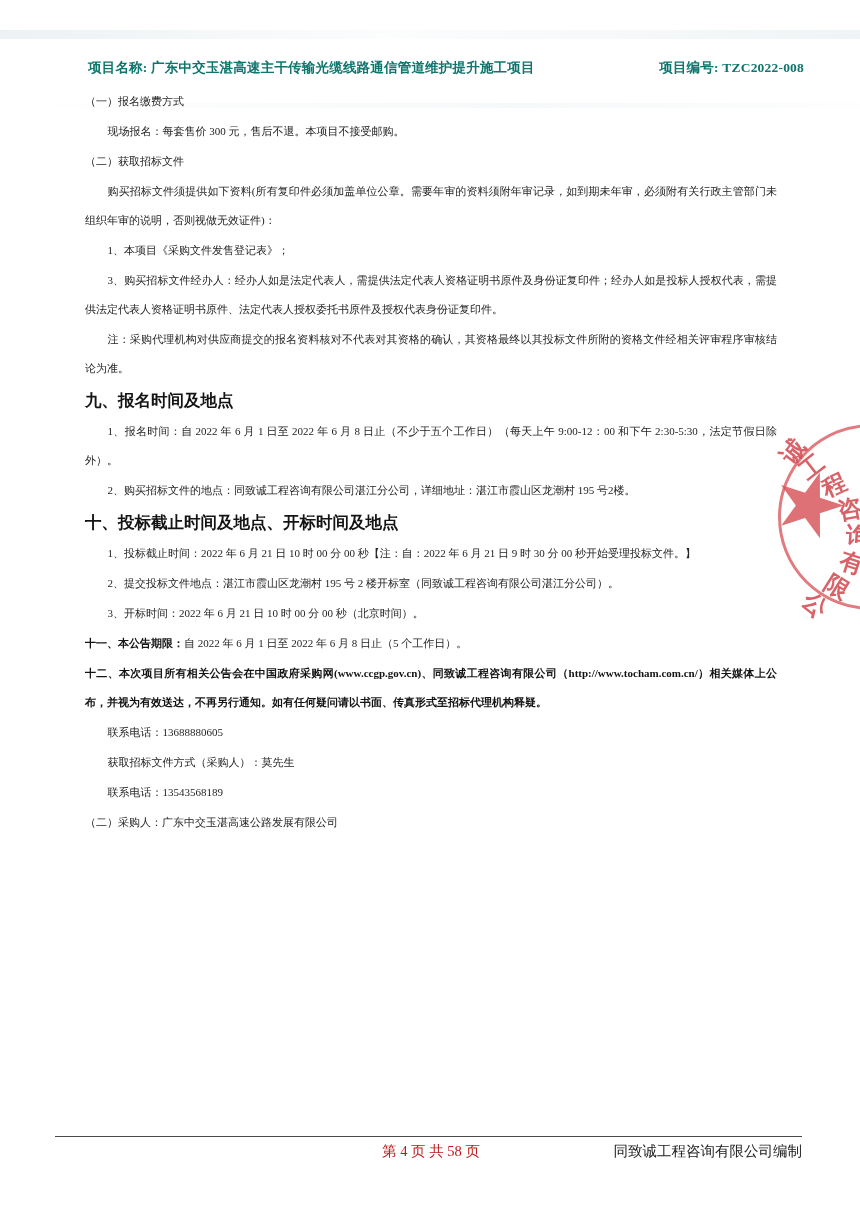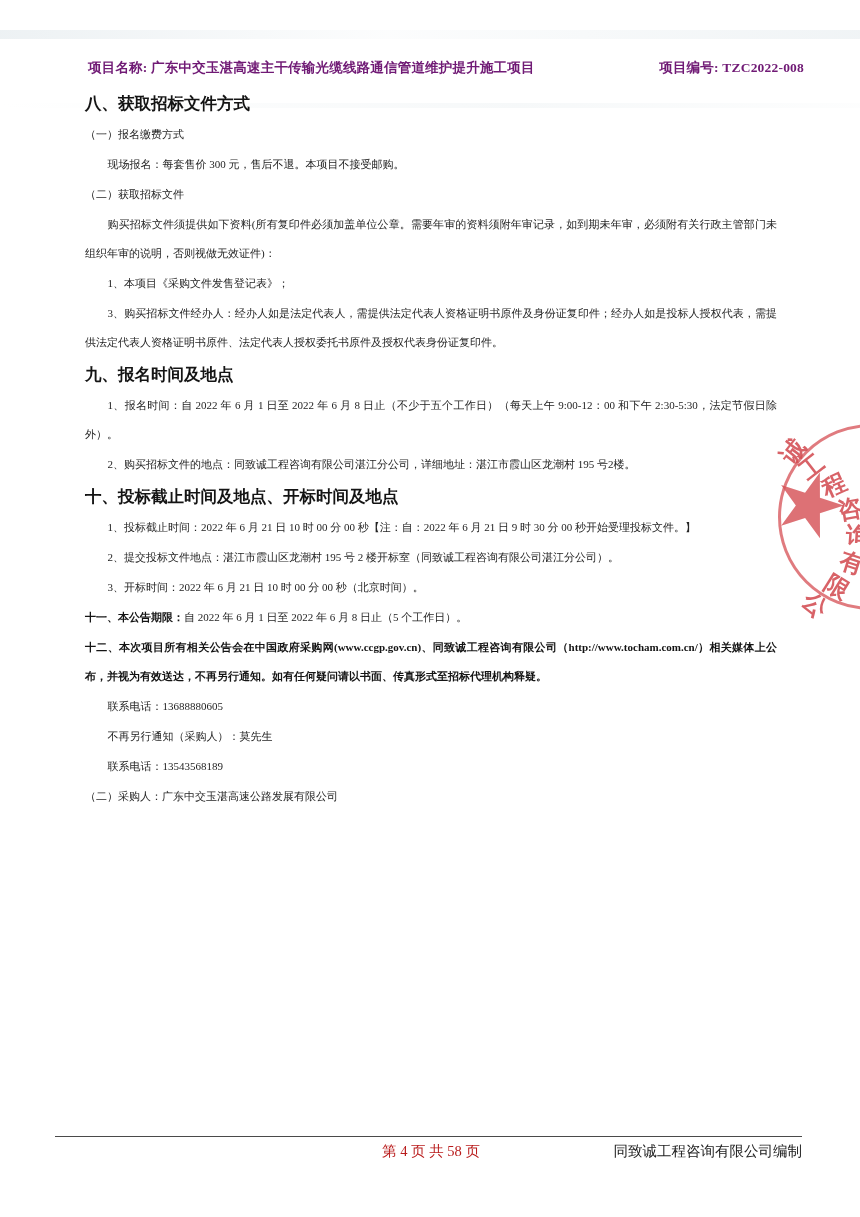--- a/index.html
+++ b/index.html
@@ -6,21 +6,21 @@
   .page{
     position:relative;width:860px;height:1217px;background:#ffffff;overflow:hidden;
     font-family:"Liberation Serif","DejaVu Serif",serif;color:#262626;
   }
   
   .scan-band{position:absolute;left:0;width:100%;pointer-events:none;}
   .band1{top:30px;height:9px;background:linear-gradient(90deg,rgba(222,230,234,.55),rgba(240,244,246,.2) 45%,rgba(222,230,234,.45));}
   .band2{top:103px;height:5px;background:linear-gradient(90deg,rgba(235,240,242,.0),rgba(235,240,242,.45) 60%,rgba(235,240,242,.1));}
   .doc-header{
     position:absolute;top:59px;left:88px;right:56px;display:flex;justify-content:space-between;
-    font-size:13.5px;font-weight:bold;color:#701a75;letter-spacing:.2px;
+    font-size:13.5px;font-weight:bold;color:#0f766e;letter-spacing:.2px;
   }
   .content{position:absolute;top:86px;left:85px;width:692px;}
   .para{margin:1px 0;line-height:29px;font-size:11px;text-align:justify;color:#242424;}
   .para.indent{text-indent:2.05em;}
   .para.bold{font-weight:bold;color:#141414;}
   .para.heading{font-weight:bold;font-size:16.5px;color:#111;margin-top:3px;margin-bottom:2px;}
   .run-bold{font-weight:bold;color:#141414;}
   
   .footer-rule{position:absolute;top:1136px;left:55px;width:747px;border-top:1.6px solid #4a4a4a;}
   .footer-page{position:absolute;top:1142px;left:85px;width:692px;text-align:center;font-size:14.5px;color:#b91c1c;}
@@ -46,38 +46,38 @@
       <span>项目名称:</span>
       <span>广东中交玉湛高速主干传输光缆线路通信管道维护提升施工项目</span>
     </div>
     <div>
       <span>项目编号:</span>
       <span>TZC2022-008</span>
     </div>
   </div>
 
   <div class="content" id="content">
-      <p class="para heading"><span class="run-bold">八、获取招标文件方式</span></p>
       <p class="para body"><span>（一）报名缴费方式</span></p>
       <p class="para body indent"><span>现场报名：每套售价 300 元，售后不退。本项目不接受邮购。</span></p>
       <p class="para body"><span>（二）获取招标文件</span></p>
       <p class="para body indent"><span>购买招标文件须提供如下资料(所有复印件必须加盖单位公章。需要年审的资料须附年审记录，如到期未年审，必须附有关行政主管部门未组织年审的说明，否则视做无效证件)：</span></p>
       <p class="para body indent"><span>1、本项目《采购文件发售登记表》；</span></p>
       <p class="para body indent"><span>3、购买招标文件经办人：经办人如是法定代表人，需提供法定代表人资格证明书原件及身份证复印件；经办人如是投标人授权代表，需提供法定代表人资格证明书原件、法定代表人授权委托书原件及授权代表身份证复印件。</span></p>
+      <p class="para body indent"><span>注：采购代理机构对供应商提交的报名资料核对不代表对其资格的确认，其资格最终以其投标文件所附的资格文件经相关评审程序审核结论为准。</span></p>
       <p class="para heading"><span class="run-bold">九、报名时间及地点</span></p>
       <p class="para body indent"><span>1、报名时间：自 2022 年 6 月 1 日至 2022 年 6 月 8 日止（不少于五个工作日）（每天上午 9:00-12：00 和下午 2:30-5:30，法定节假日除外）。</span></p>
       <p class="para body indent"><span>2、购买招标文件的地点：同致诚工程咨询有限公司湛江分公司，详细地址：湛江市霞山区龙潮村 195 号2楼。</span></p>
       <p class="para heading"><span class="run-bold">十、投标截止时间及地点、开标时间及地点</span></p>
       <p class="para body indent"><span>1、投标截止时间：2022 年 6 月 21 日 10 时 00 分 00 秒【注：自：2022 年 6 月 21 日 9 时 30 分 00 秒开始受理投标文件。】</span></p>
       <p class="para body indent"><span>2、提交投标文件地点：湛江市霞山区龙潮村 195 号 2 楼开标室（同致诚工程咨询有限公司湛江分公司）。</span></p>
       <p class="para body indent"><span>3、开标时间：2022 年 6 月 21 日 10 时 00 分 00 秒（北京时间）。</span></p>
       <p class="para body"><span class="run-bold">十一、本公告期限：</span><span>自 2022 年 6 月 1 日至 2022 年 6 月 8 日止（5 个工作日）。</span></p>
       <p class="para body bold"><span class="run-bold">十二、本次项目所有相关公告会在中国政府采购网(www.ccgp.gov.cn)、同致诚工程咨询有限公司（http://www.tocham.com.cn/）相关媒体上公布，并视为有效送达，不再另行通知。如有任何疑问请以书面、传真形式至招标代理机构释疑。</span></p>
       <p class="para body indent"><span>联系电话：13688880605</span></p>
-      <p class="para body indent"><span>不再另行通知（采购人）：莫先生</span></p>
+      <p class="para body indent"><span>获取招标文件方式（采购人）：莫先生</span></p>
       <p class="para body indent"><span>联系电话：13543568189</span></p>
       <p class="para body"><span>（二）采购人：广东中交玉湛高速公路发展有限公司</span></p>
     </div>
 
   <div class="seal" id="seal">
     <span class="star">★</span>
   <span class="ch" style="left: 0px; top: 8px; transform: rotate(-52deg);">诚</span>
       <span class="ch" style="left: 19px; top: 24px; transform: rotate(-38deg);">工</span>
       <span class="ch" style="left: 41px; top: 42px; transform: rotate(-24deg);">程</span>
       <span class="ch" style="left: 57px; top: 66px; transform: rotate(-10deg);">咨</span>

